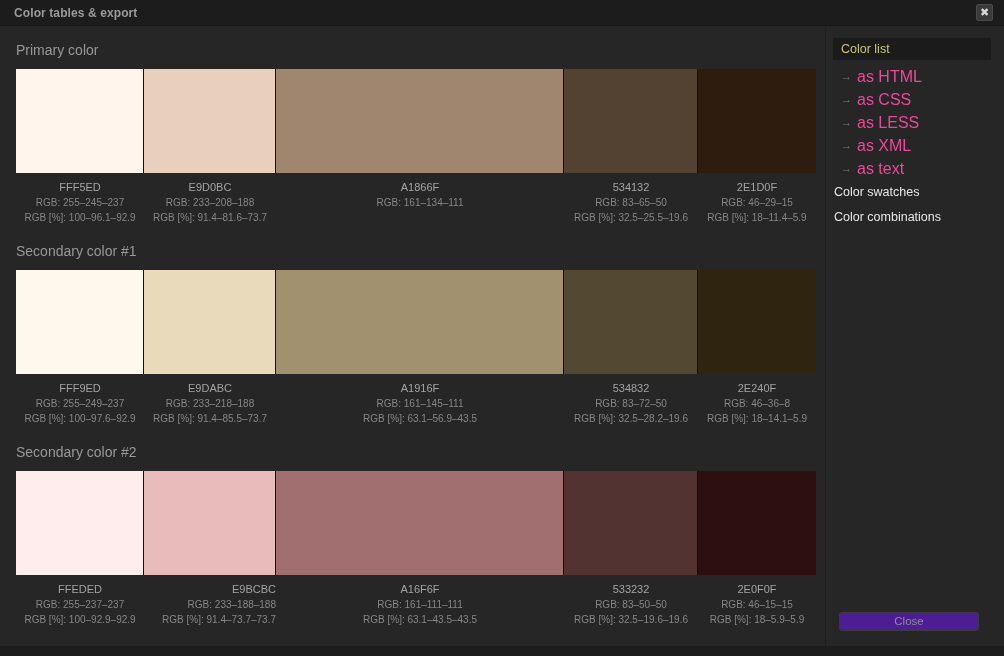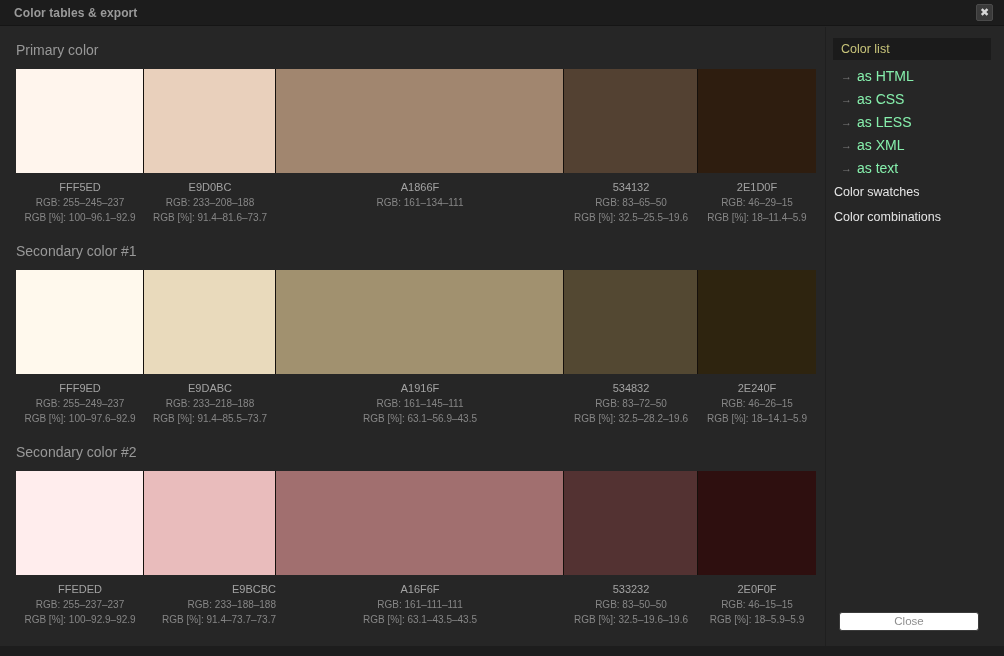--- a/index.html
+++ b/index.html
@@ -155,41 +155,41 @@
   .side-sub .arrow {
     display: inline-block;
     width: 16px;
     font-size: 11px;
     color: #7d7d7d;
     line-height: 23px;
     vertical-align: top;
   }
   .side-sub .txt {
     display: inline-block;
-    font-size: 14px;
-    color: #86efac;
+    font-size: 16px;
+    color: #ec4899;
     line-height: 23px;
     vertical-align: top;
   }
   .side-main {
     position: absolute;
     left: 834px;
     font-size: 12.5px;
     color: #e5e5e5;
     white-space: nowrap;
     cursor: pointer;
   }
 
   .close-btn {
     position: absolute;
     left: 839px;
     top: 612px;
     width: 140px;
     height: 19px;
-    background: #ffffff;
+    background: #4c1d95;
     border: 1px solid #3b3b3b;
     border-radius: 3px;
     color: #8e8e8e;
     font-size: 11.5px;
     line-height: 17px;
     text-align: center;
     cursor: pointer;
   }
 
   .bottom-edge {
@@ -273,21 +273,21 @@
             <div class="lbl-rgb">RGB: 161–145–111</div>
             <div class="lbl-pct">RGB [%]: 63.1–56.9–43.5</div>
           </div>
           <div class="label-cell" style="width: 134px;">
             <div class="lbl-hex">534832</div>
             <div class="lbl-rgb">RGB: 83–72–50</div>
             <div class="lbl-pct">RGB [%]: 32.5–28.2–19.6</div>
           </div>
           <div class="label-cell" style="width: 118px;">
             <div class="lbl-hex">2E240F</div>
-            <div class="lbl-rgb">RGB: 46–26–15</div>
+            <div class="lbl-rgb">RGB: 46–36–8</div>
             <div class="lbl-pct">RGB [%]: 18–14.1–5.9</div>
           </div>
         </div>
       </div>
       <div class="section" style="top: 417px; height: 190px; padding-left: 11px;">
         <div class="section-title">Secondary color #2</div>
         <div class="swatch-row">
           <div class="swatch" style="width: 128px; background: rgb(255, 237, 237);"></div>
           <div class="swatch" style="width: 132px; background: rgb(233, 188, 188);"></div>
           <div class="swatch" style="width: 288px; background: rgb(161, 111, 111);"></div>

